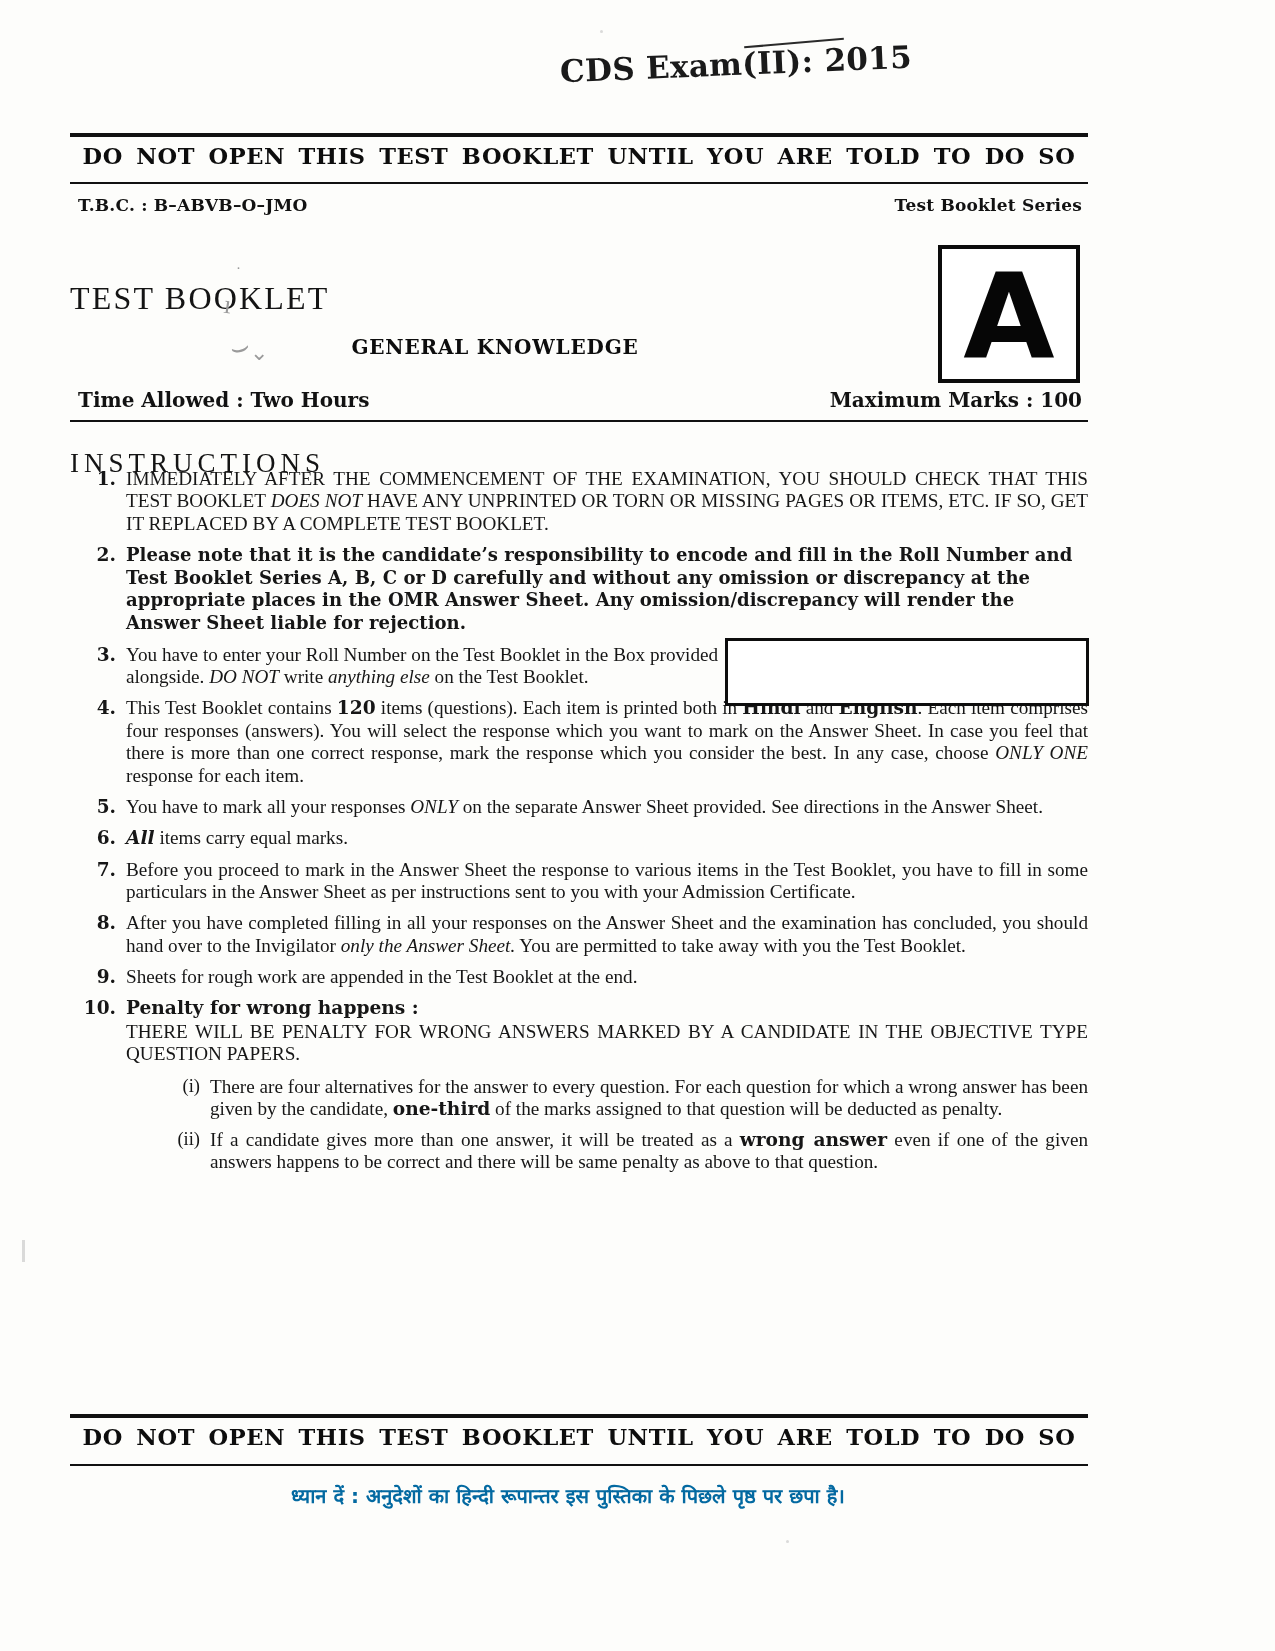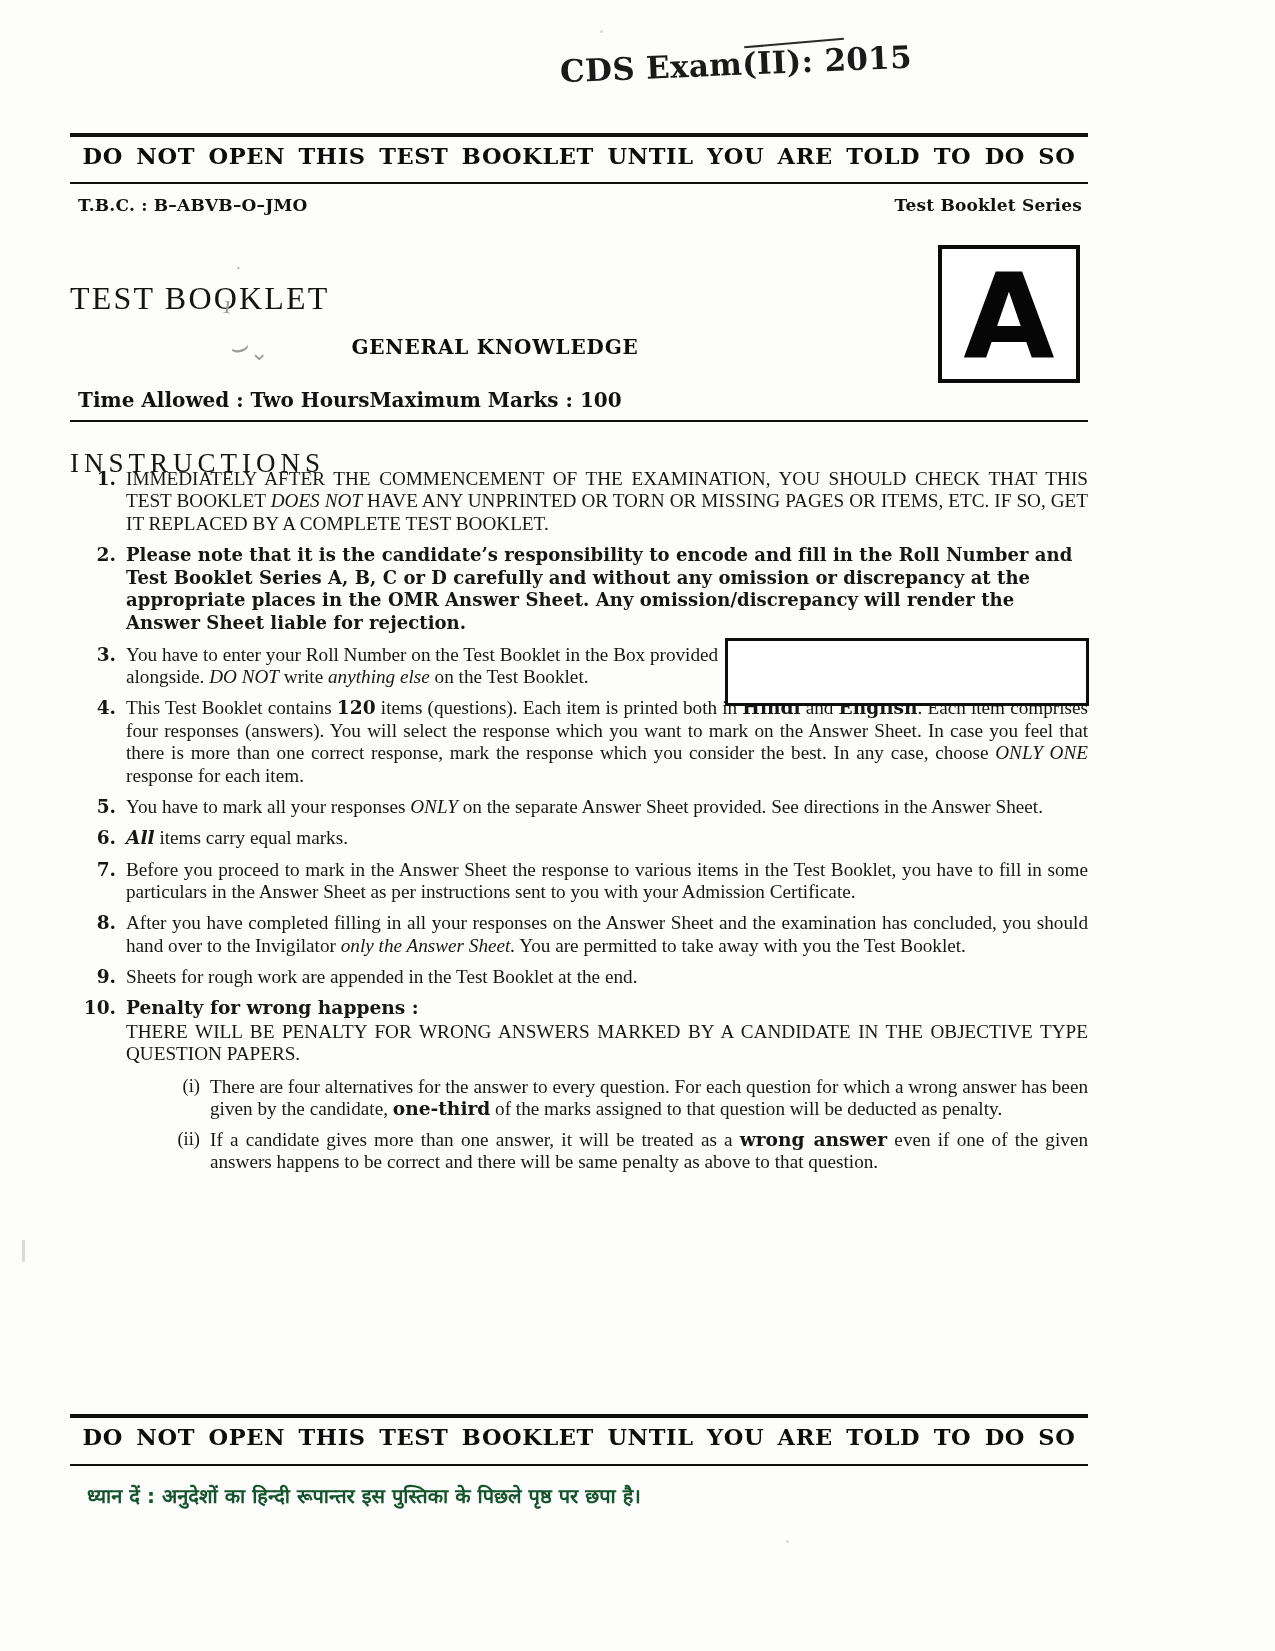--- a/index.html
+++ b/index.html
@@ -138,20 +138,21 @@
     margin-top: 6px;
   }
 
   
   .meta-row {
     position: absolute;
     left: 78px;
     top: 388px;
     width: 1004px;
     display: flex;
+    justify-content: space-between;
     align-items: baseline;
     font-family: "DejaVu Serif", serif;
     font-weight: bold;
     font-size: 20px;
   }
 
   
   .instr-head {
     position: absolute;
     left: 70px;
@@ -239,26 +240,27 @@
     top: 638px;
     width: 358px;
     height: 62px;
     border: 3px solid #0d0d0d;
     background: #fff;
   }
 
   
   .hindi-note {
     position: absolute;
-    left: 87px;
+    left: 59px;
     width: 1018px;
+    text-align: center;
     font-family: "DejaVu Sans", sans-serif;
     font-size: 20px;
     font-weight: bold;
-    color: #14532d;
+    color: #0369a1;
   }
 
   
   .speck {
     position: absolute;
     background: #bdbdbd;
     border-radius: 50%;
     opacity: 0.55;
   }
   .smudge {

